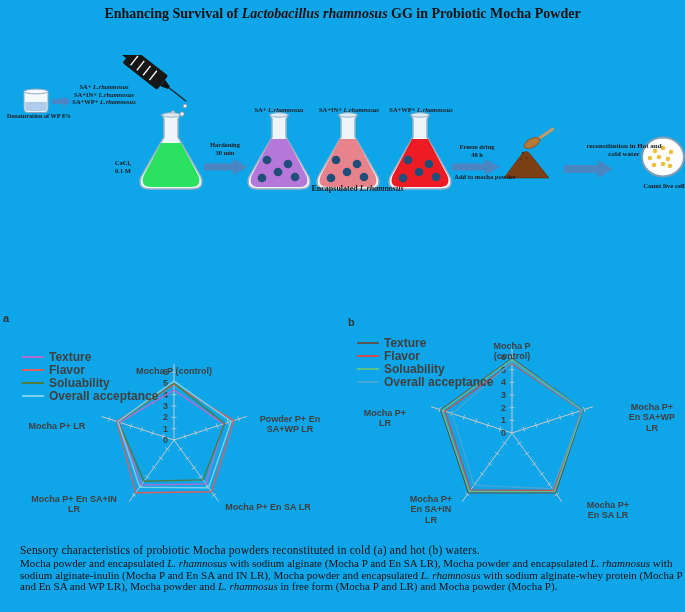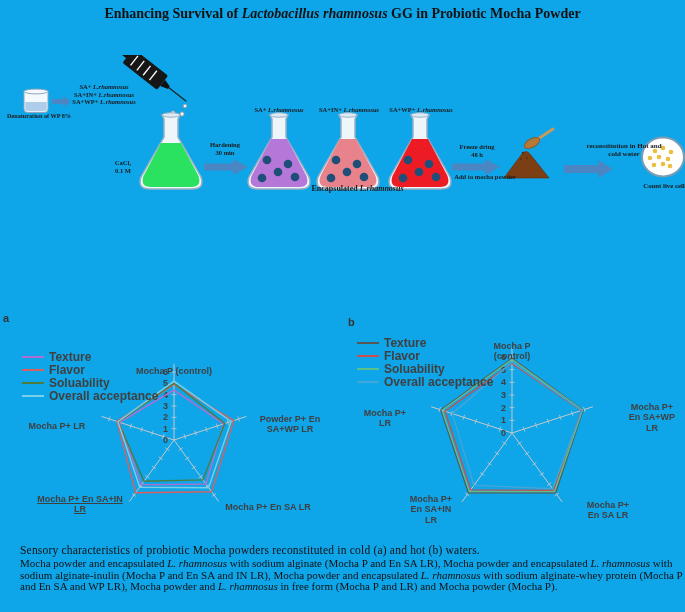--- a/index.html
+++ b/index.html
@@ -230,21 +230,21 @@
         <div class="legend-item">
           <span class="legend-swatch" style="background: rgb(124, 207, 232);"></span>
           <span>Overall acceptance</span>
         </div>
       </div>
     <div id="cats-a">
         <div class="cat" style="left: 114px; top: 50px; width: 120px;">Mocha P (control)</div>
         <div class="cat" style="left: 256px; top: 98px; width: 68px;">Powder P+ En
 SA+WP LR</div>
         <div class="cat" style="left: 222px; top: 186px; width: 92px;">Mocha P+ En SA LR</div>
-        <div class="cat" style="left: 34px; top: 178px; width: 92px; text-decoration: underline;">Mocha P+ En SA+IN
+        <div class="cat" style="left: 28px; top: 178px; width: 92px;">Mocha P+ En SA+IN
 LR</div>
         <div class="cat" style="left: 26px; top: 105px; width: 62px;">Mocha P+ LR</div>
       </div>
   </div>
 
   <div class="chart chart-b">
     <div class="panel-label" style="left:5px;top:8px;">b</div>
     <svg class="radar" id="radar-b" width="342" height="242">
         <line x1="169" y1="125" x2="169" y2="39.879999999999995" stroke="#c8c8c8" stroke-width="1"></line>
         <line x1="166.4" y1="112.33333333333333" x2="171.6" y2="112.33333333333333" stroke="#c8c8c8" stroke-width="0.8"></line>

